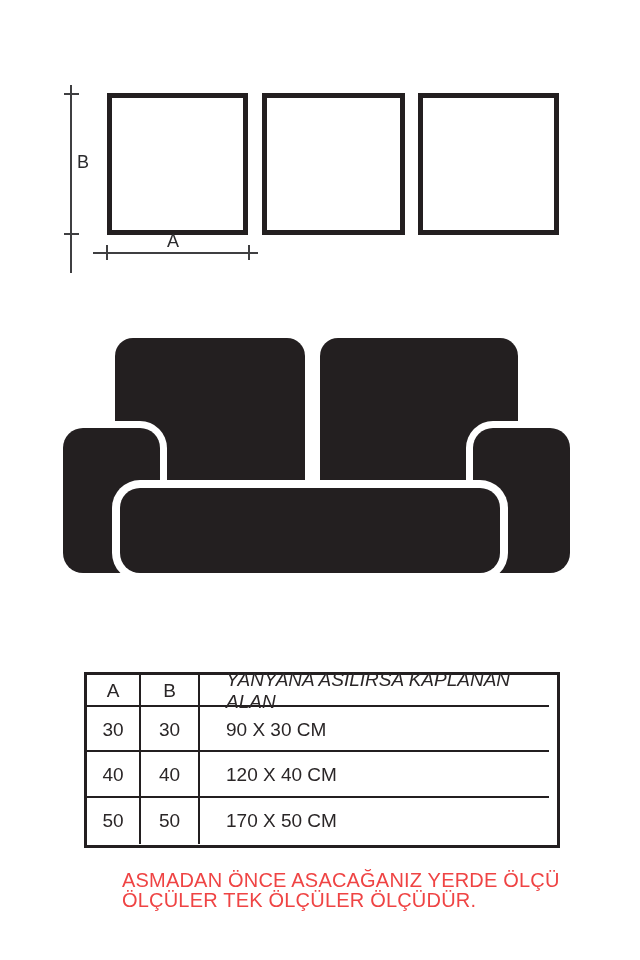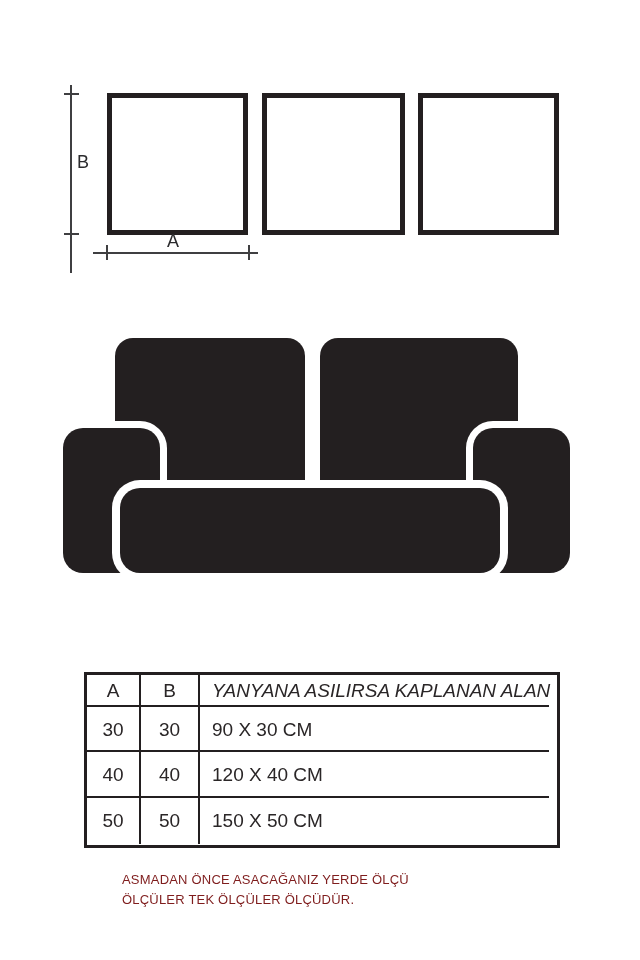--- a/index.html
+++ b/index.html
@@ -48,30 +48,30 @@
     display:grid;
     grid-template-columns:54px 59px 1fr;
     grid-template-rows:32px 45px 46px 46px;
     font-size:19px;color:#2a2627;
   }
   .cell{
     display:flex;align-items:center;justify-content:center;
     background-repeat:no-repeat;background-position:left bottom;
   }
   .cell.colA,.cell.colB{border-right:2px solid #231f20;}
-  .cell.main{justify-content:flex-start;padding-left:12px;}
+  .cell.main{justify-content:flex-start;padding-left:26px;}
   .cell.hdr-main{font-style:italic;}
   .cell.line-full{background-image:linear-gradient(#231f20,#231f20);background-size:100% 2px;}
   .cell.line-short{background-image:linear-gradient(#231f20,#231f20);background-size:calc(100% - 8px) 2px;}
 
   
   .footer-note{
     left:122px;top:870px;width:440px;
-    font-size:13px;line-height:20px;letter-spacing:0.2px;
-    color:#7f1d1d;
+    font-size:20px;line-height:20px;letter-spacing:0.2px;
+    color:#ef4444;
   }
 </style>
 </head>
 <body>
 
 <div>
 
   <section>
     <div class="abs dim-vline"></div>
     <div class="abs tick-h" style="left:64px;top:93px;"></div>
@@ -104,21 +104,21 @@
     <div class="cell colA line-full">30</div>
     <div class="cell colB line-full">30</div>
     <div class="cell main line-short">90 X 30 CM</div>
 
     <div class="cell colA line-full">40</div>
     <div class="cell colB line-full">40</div>
     <div class="cell main line-short">120 X 40 CM</div>
 
     <div class="cell colA">50</div>
     <div class="cell colB">50</div>
-    <div class="cell main">150 X 50 CM</div>
+    <div class="cell main">170 X 50 CM</div>
   </section>
 
   <section class="abs footer-note">
     <div>ASMADAN ÖNCE ASACAĞANIZ YERDE ÖLÇÜ</div>
     <div>ÖLÇÜLER TEK ÖLÇÜLER ÖLÇÜDÜR.</div>
   </section>
 
 </div>
 
 </body></html>

